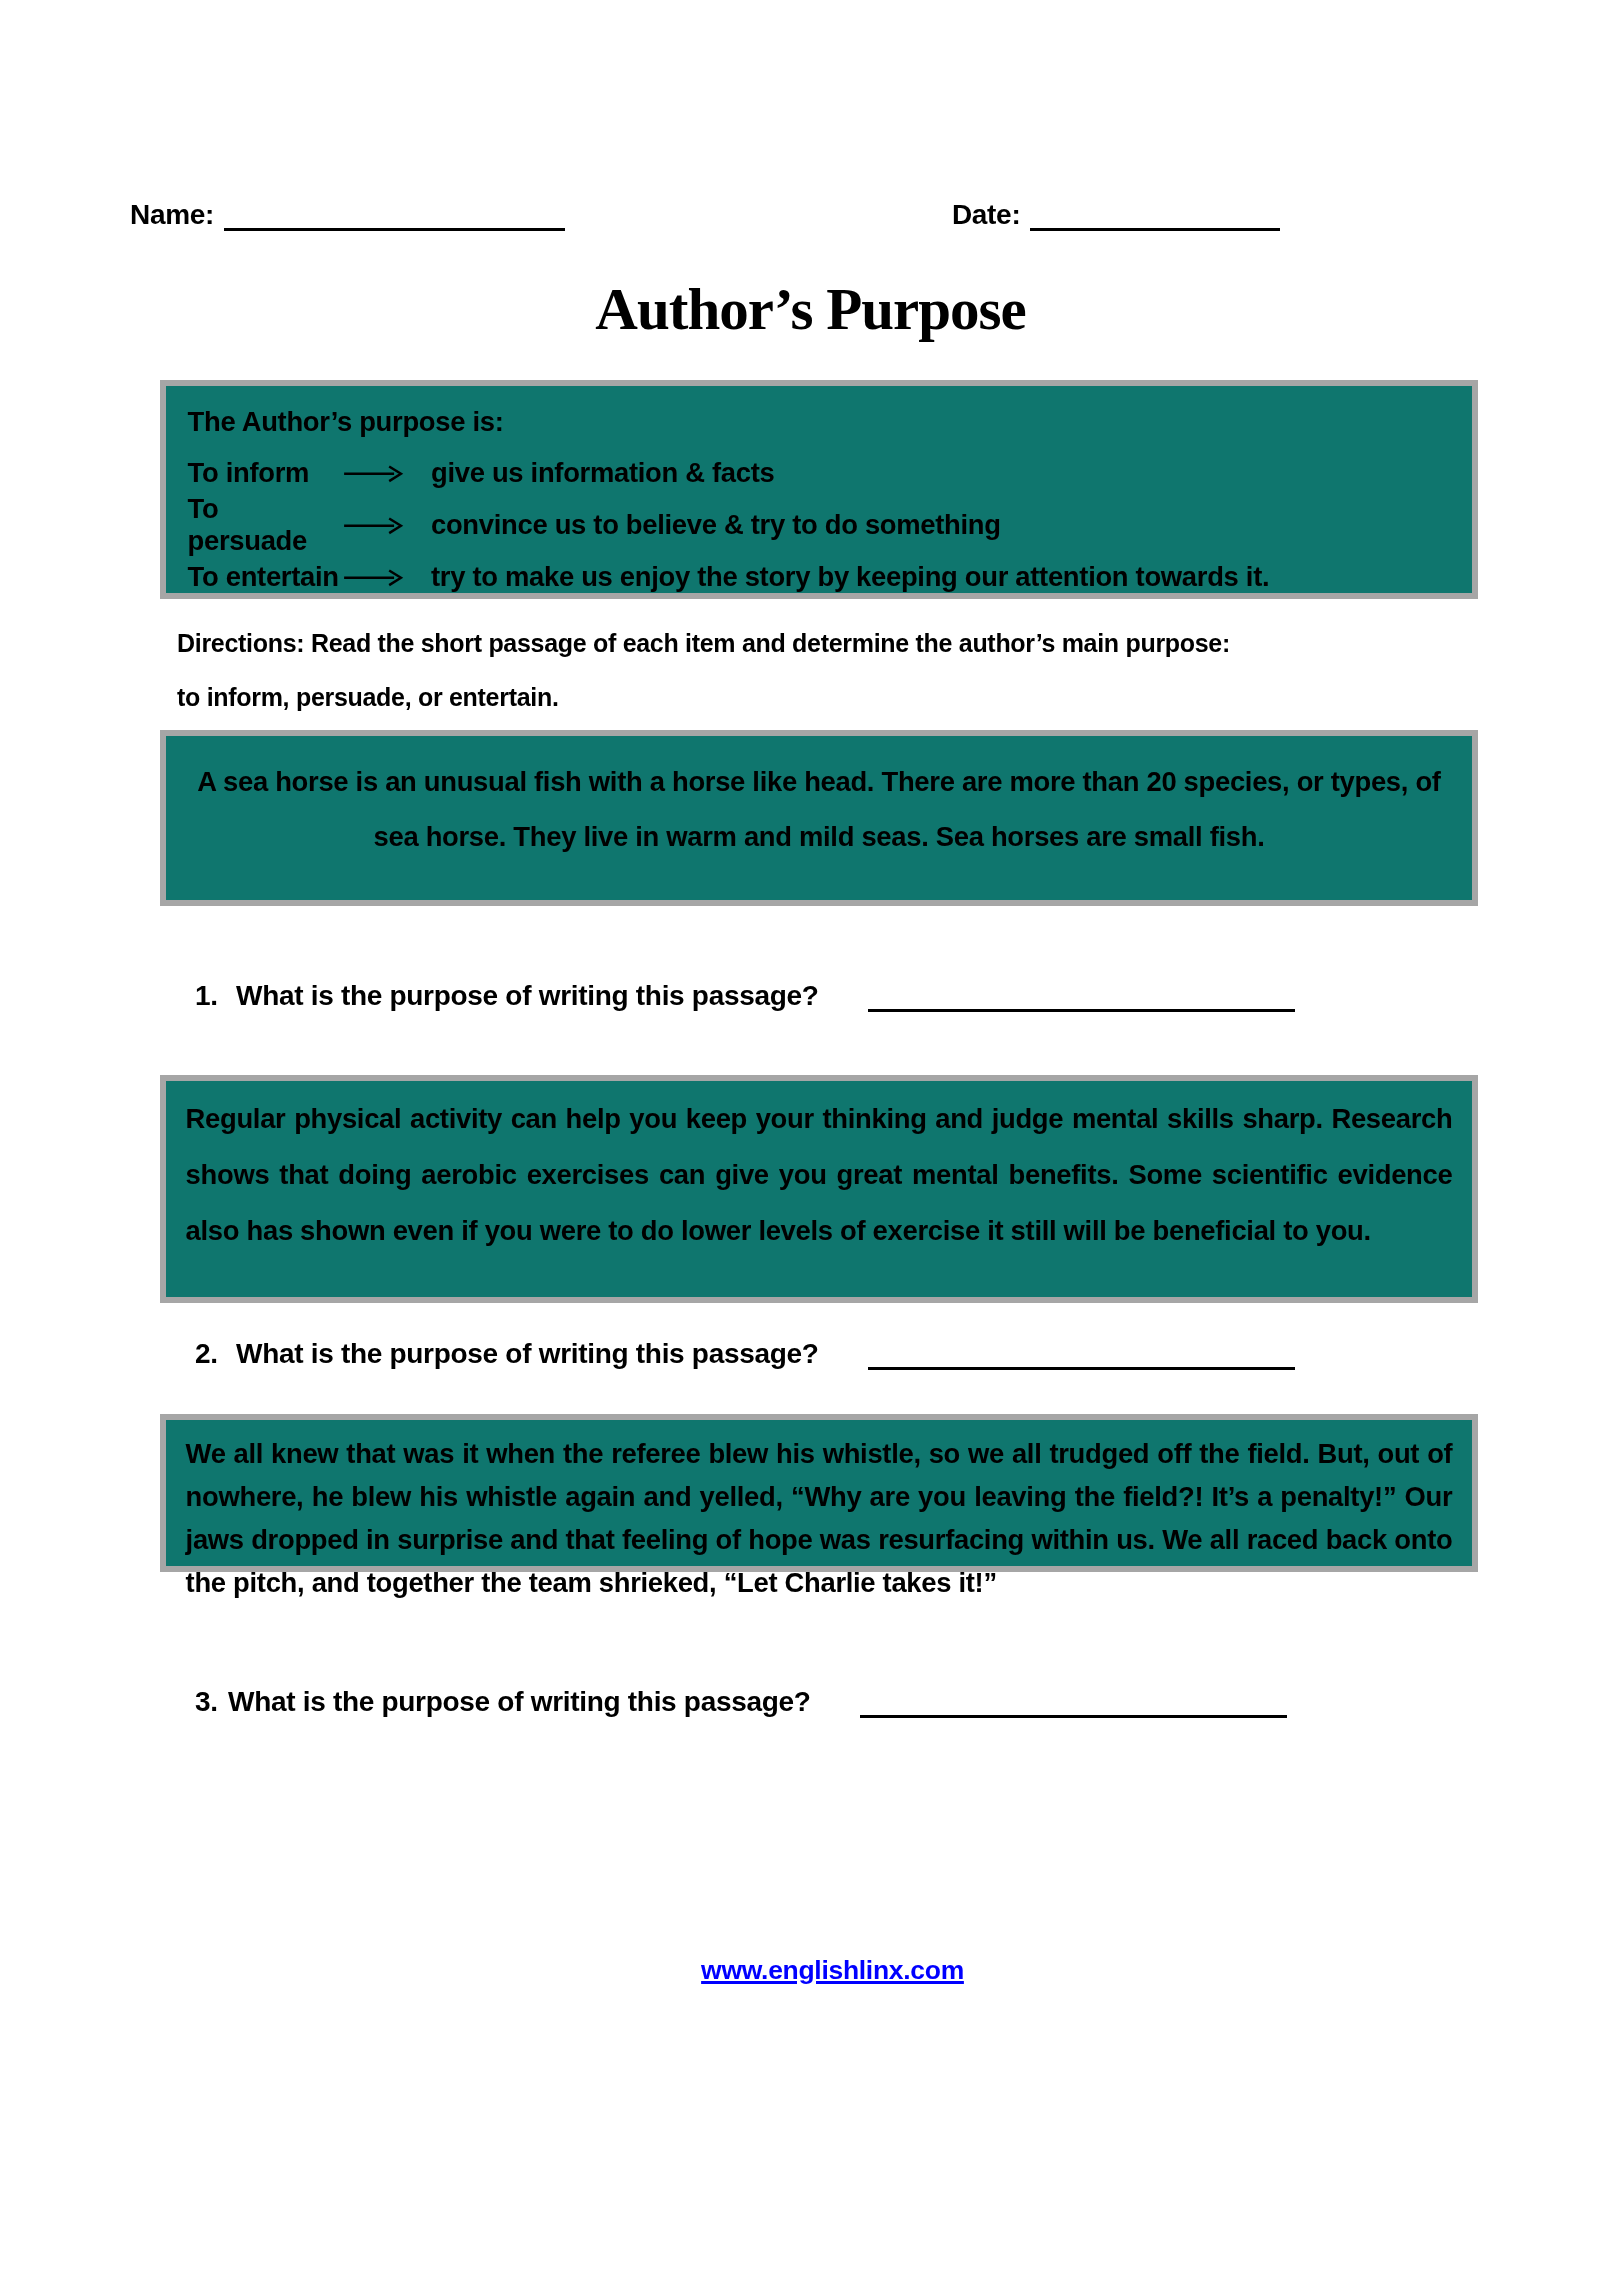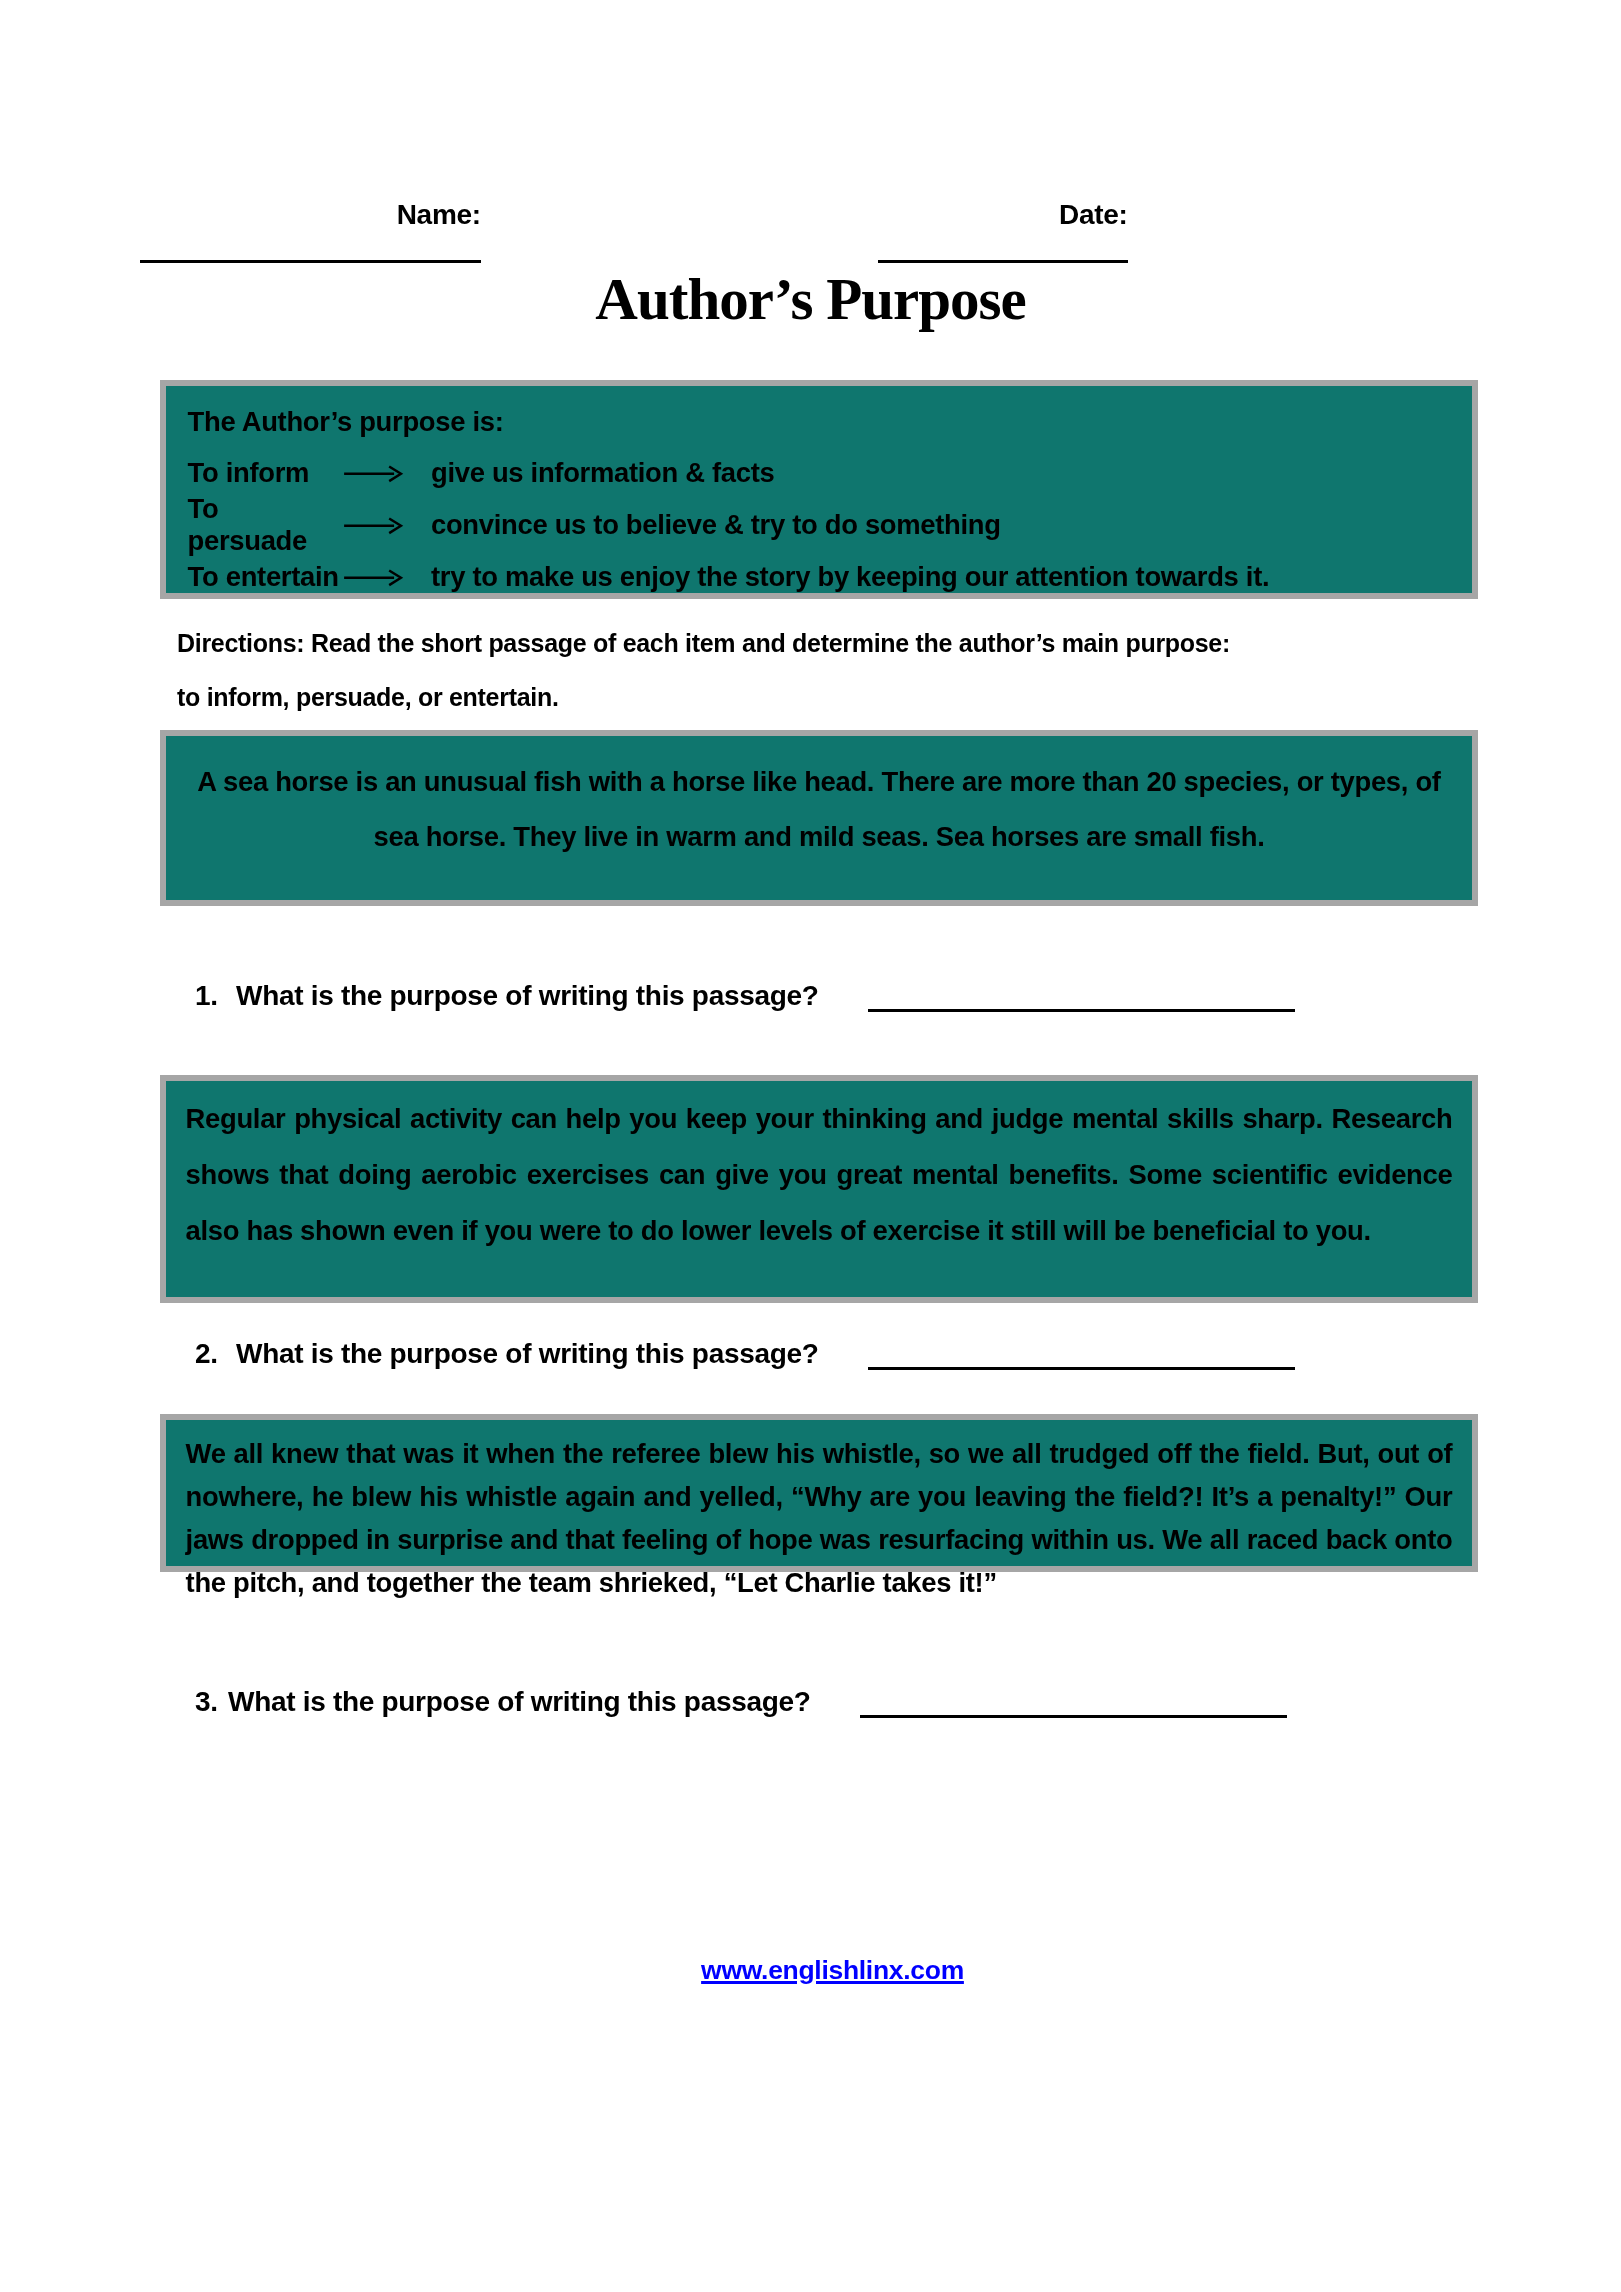--- a/index.html
+++ b/index.html
@@ -14,35 +14,35 @@
     overflow:hidden;
     box-sizing:border-box;
   }
 
   
   .header-row {
     position:absolute; top:199px; left:130px; right:130px;
     display:flex; align-items:flex-end;
     font-size:28px;
   }
-  .field-group { display:flex; align-items:flex-end;flex-direction:column; }
+  .field-group { display:flex; align-items:flex-end; }
   .blank {
     display:inline-block;
     border-bottom:3.9px solid #000;
     height:29px;
     margin-left:9.8px;
   }
   .name-blank { width:341px; }
   .date-group { margin-left:387px; }
   .date-blank { width:250px; }
 
   
   .title {
     position:absolute; top:263px; left:0; right:0;
-    margin:2px;
+    margin:12px;
     text-align:center;
     font-family:"Liberation Serif", serif;
     font-weight:bold;
     font-size:59px;
     letter-spacing:-1px;
   }
 
   
   .gray-box {
     position:absolute; left:160px; width:1318px;

